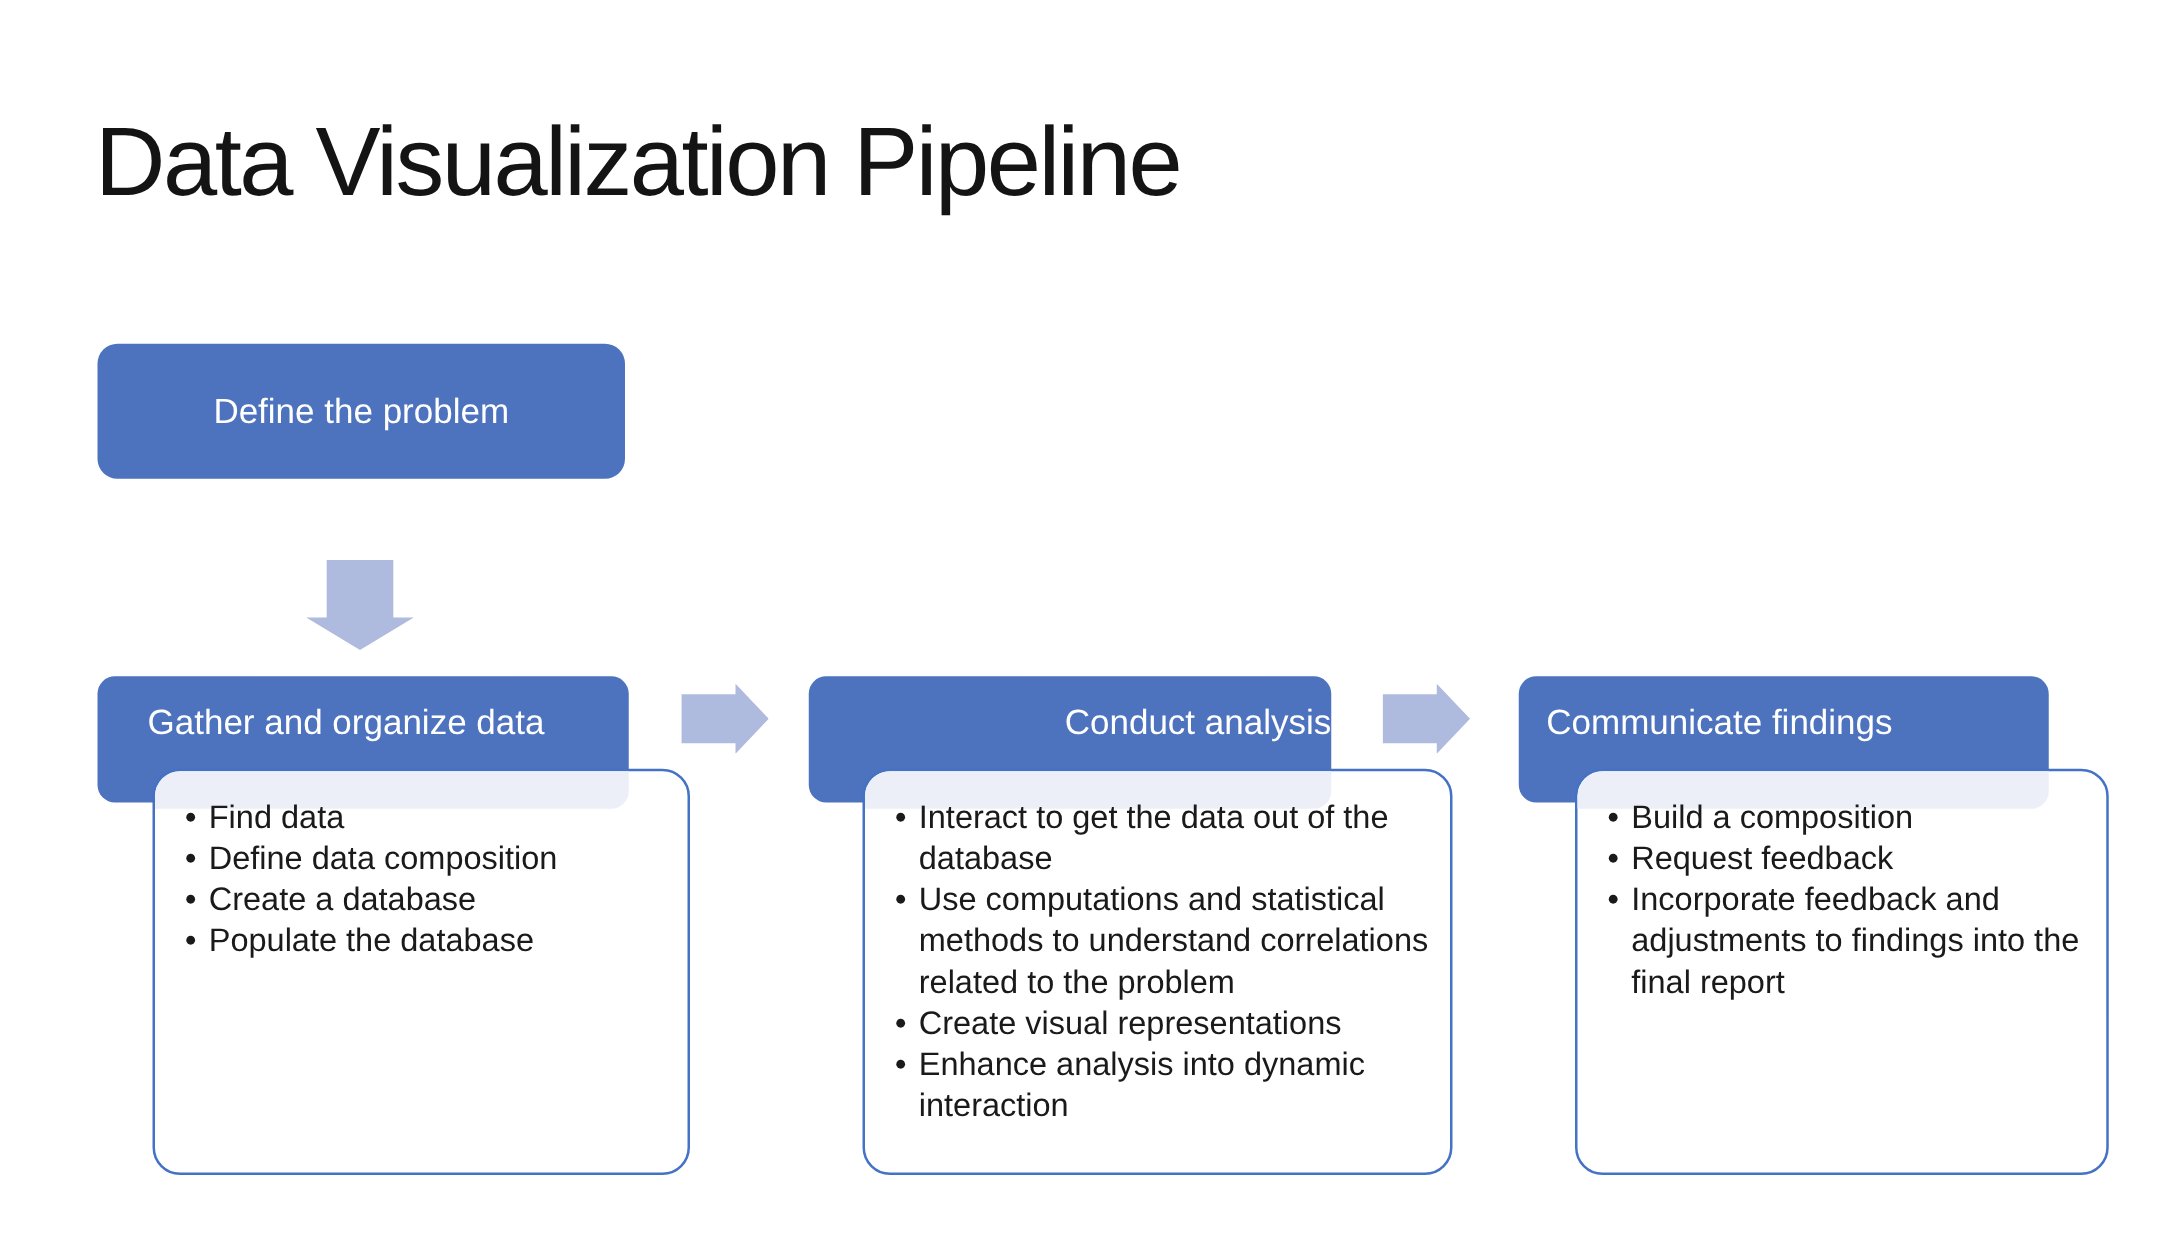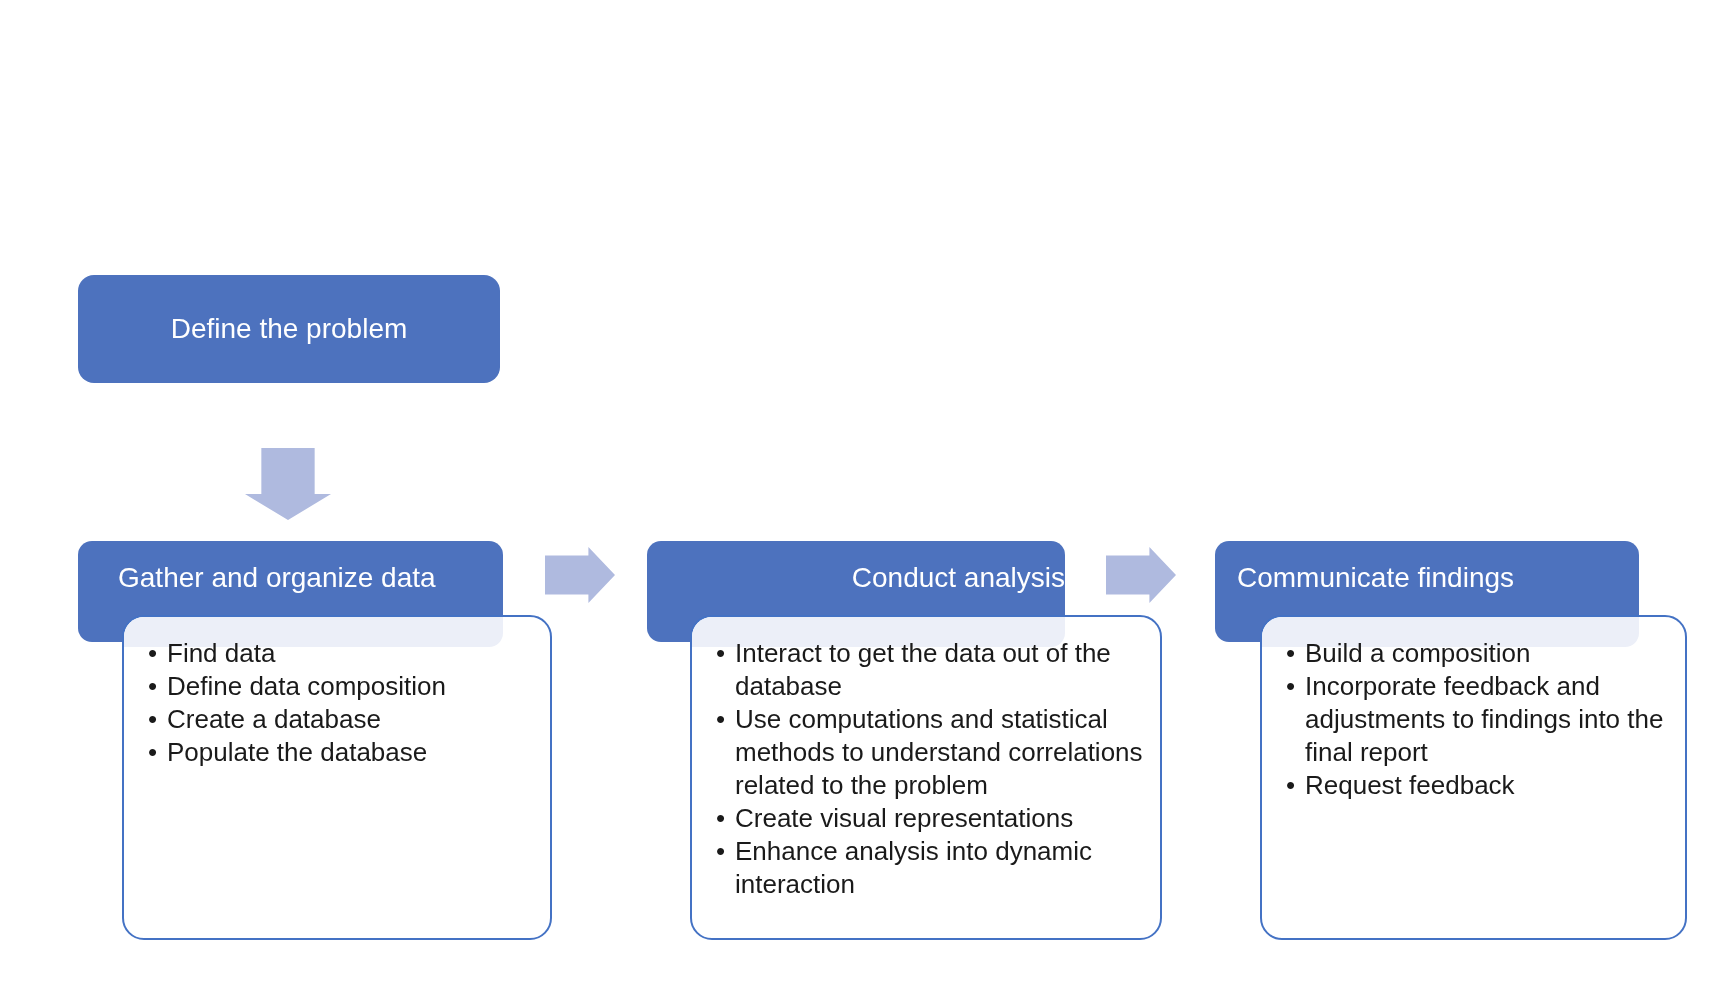--- a/index.html
+++ b/index.html
@@ -100,20 +100,21 @@
     content: "\2022";
     position: absolute;
     left: 4px;
   }
 </style>
 </head>
 <body>
 
 <div class="slide">
 
+  <div class="page-title">Data Visualization Pipeline</div>
 
   <div class="start-box">
     <span>Define the problem</span>
   </div>
 
   <div class="down-arrow"></div>
 
   <div class="stage-header h1">
     <span>Gather and organize data</span>
   </div>
@@ -144,18 +145,18 @@
 
   <div class="right-arrow a2"></div>
 
   <div class="stage-header h3">
     <span>Communicate findings</span>
   </div>
   <div class="stage-content c3">
     <div class="stage-band"></div>
     <ul class="bullets">
         <li>Build a composition</li>
+        <li>Request feedback</li>
         <li>Incorporate feedback and adjustments to findings into the final report</li>
-        <li>Request feedback</li>
       </ul>
   </div>
 
 </div>
 
 </body></html>

